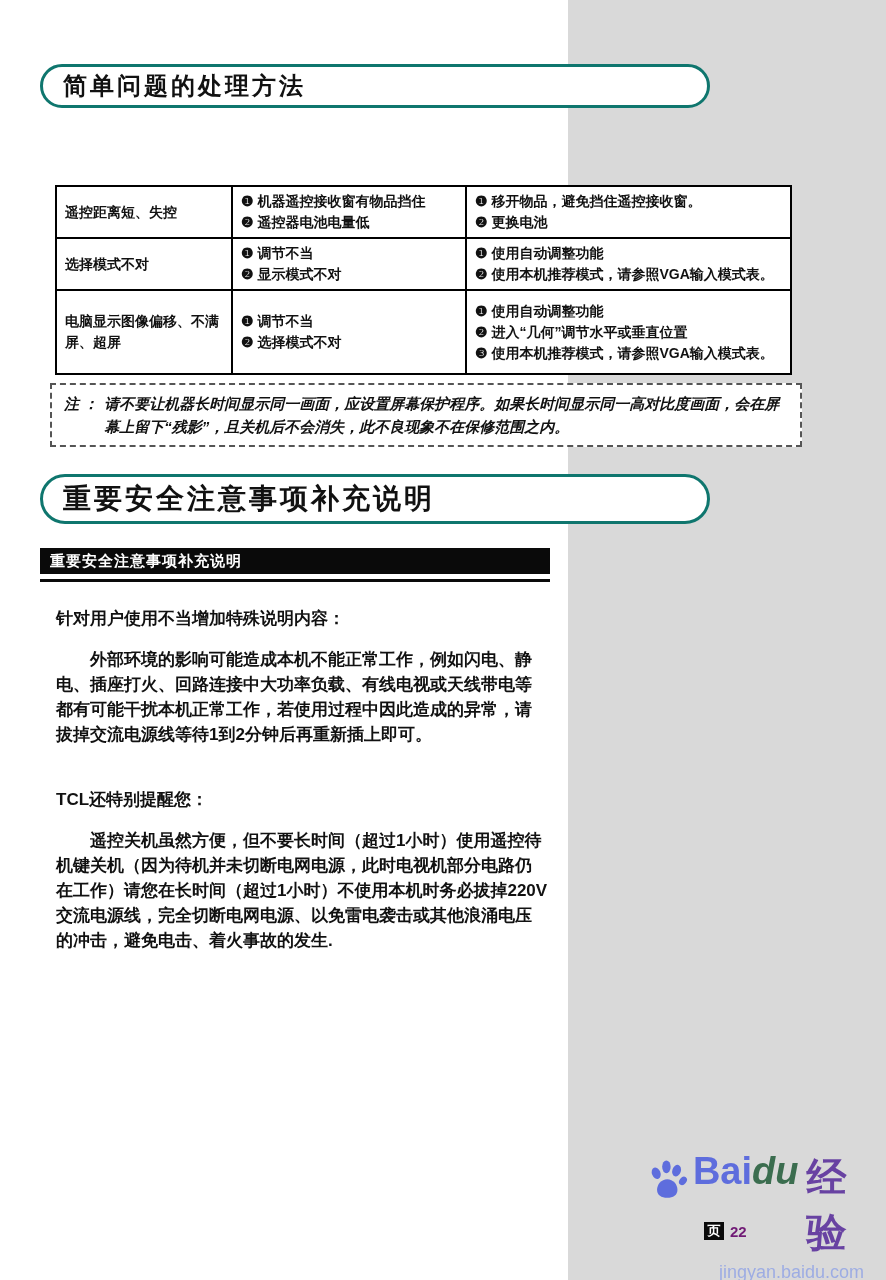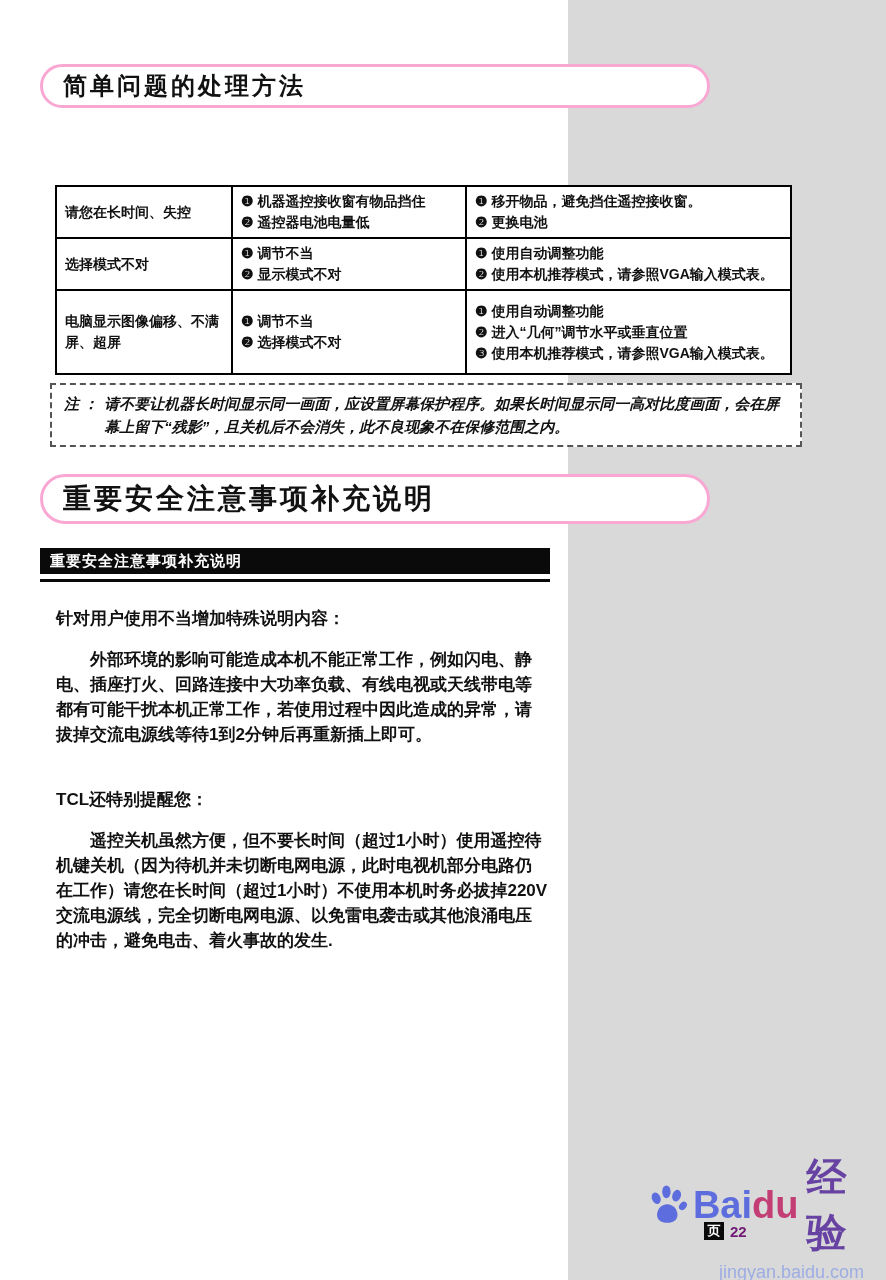--- a/index.html
+++ b/index.html
@@ -8,21 +8,21 @@
     background:#ffffff; overflow:hidden;
     font-family:"Liberation Sans", sans-serif;
     color:#111;
   }
   .gray-band {
     position:absolute; left:568px; top:0; width:318px; height:1280px;
     background:#d9d9d9;
   }
   
   .pill {
-    position:absolute; background:#fff; border:3px solid #f9a8d4;
+    position:absolute; background:#fff; border:3px solid #0f766e;
     display:flex; align-items:center; padding:0 20px; box-sizing:border-box;
   }
   #pill1 { left:40px; top:64px; width:670px; height:44px; border-radius:24px; }
   #pill1 .pill-text { font-size:24px; font-weight:bold; letter-spacing:3px; }
   #pill2 { left:40px; top:474px; width:670px; height:50px; border-radius:27px; }
   #pill2 .pill-text { font-size:28px; font-weight:bold; letter-spacing:3px; }
 
   
   table.ts {
     position:absolute; left:55px; top:185px; width:735px;
@@ -66,23 +66,23 @@
   .body-text p { margin:16px; }
   .p-indent { text-indent:2em; }
   .gap-after { margin-bottom:40px !important; }
 
   
   .watermark {
     position:absolute; left:650px; top:1150px; width:216px;
     display:flex; flex-direction:column; align-items:flex-end;
     opacity:0.8;
   }
-  .brand-row { display:flex; align-items:center; }
+  .brand-row { display:flex; }
   .brand-bai { font-size:38px; font-weight:bold; color:#4053de; margin-left:4px; }
-  .brand-du  { font-size:38px; font-weight:bold; color:#be185d; }
+  .brand-du  { font-size:38px; font-weight:bold; color:#14532d;font-style:italic; }
   .brand-cn  { font-size:40px; font-weight:bold; color:#4c1d95; margin-left:8px; letter-spacing:2px; }
   .wm-url { font-size:18px; color:#8fa2e6; margin-top:2px; padding-right:2px; }
 
   
   .page-footer {
     position:absolute; left:704px; top:1222px;
     display:flex; align-items:center; gap:6px;
   }
   .page-label-box {
     background:#0a0a0a; color:#fff; font-size:13px; font-weight:bold;
@@ -101,21 +101,21 @@
 
 <table class="ts">
   <colgroup>
     <col style="width:176px">
       <col style="width:234px">
       <col style="width:325px">
   </colgroup>
   <tbody>
     <tr class="r1">
       <td>
-        <div class="cell-line">请您在长时间、失控</div>
+        <div class="cell-line">遥控距离短、失控</div>
       </td>
       <td>
         <div class="cell-line">❶ 机器遥控接收窗有物品挡住</div>
         <div class="cell-line">❷ 遥控器电池电量低</div>
       </td>
       <td>
         <div class="cell-line">❶ 移开物品，避免挡住遥控接收窗。</div>
         <div class="cell-line">❷ 更换电池</div>
       </td>
     </tr>

